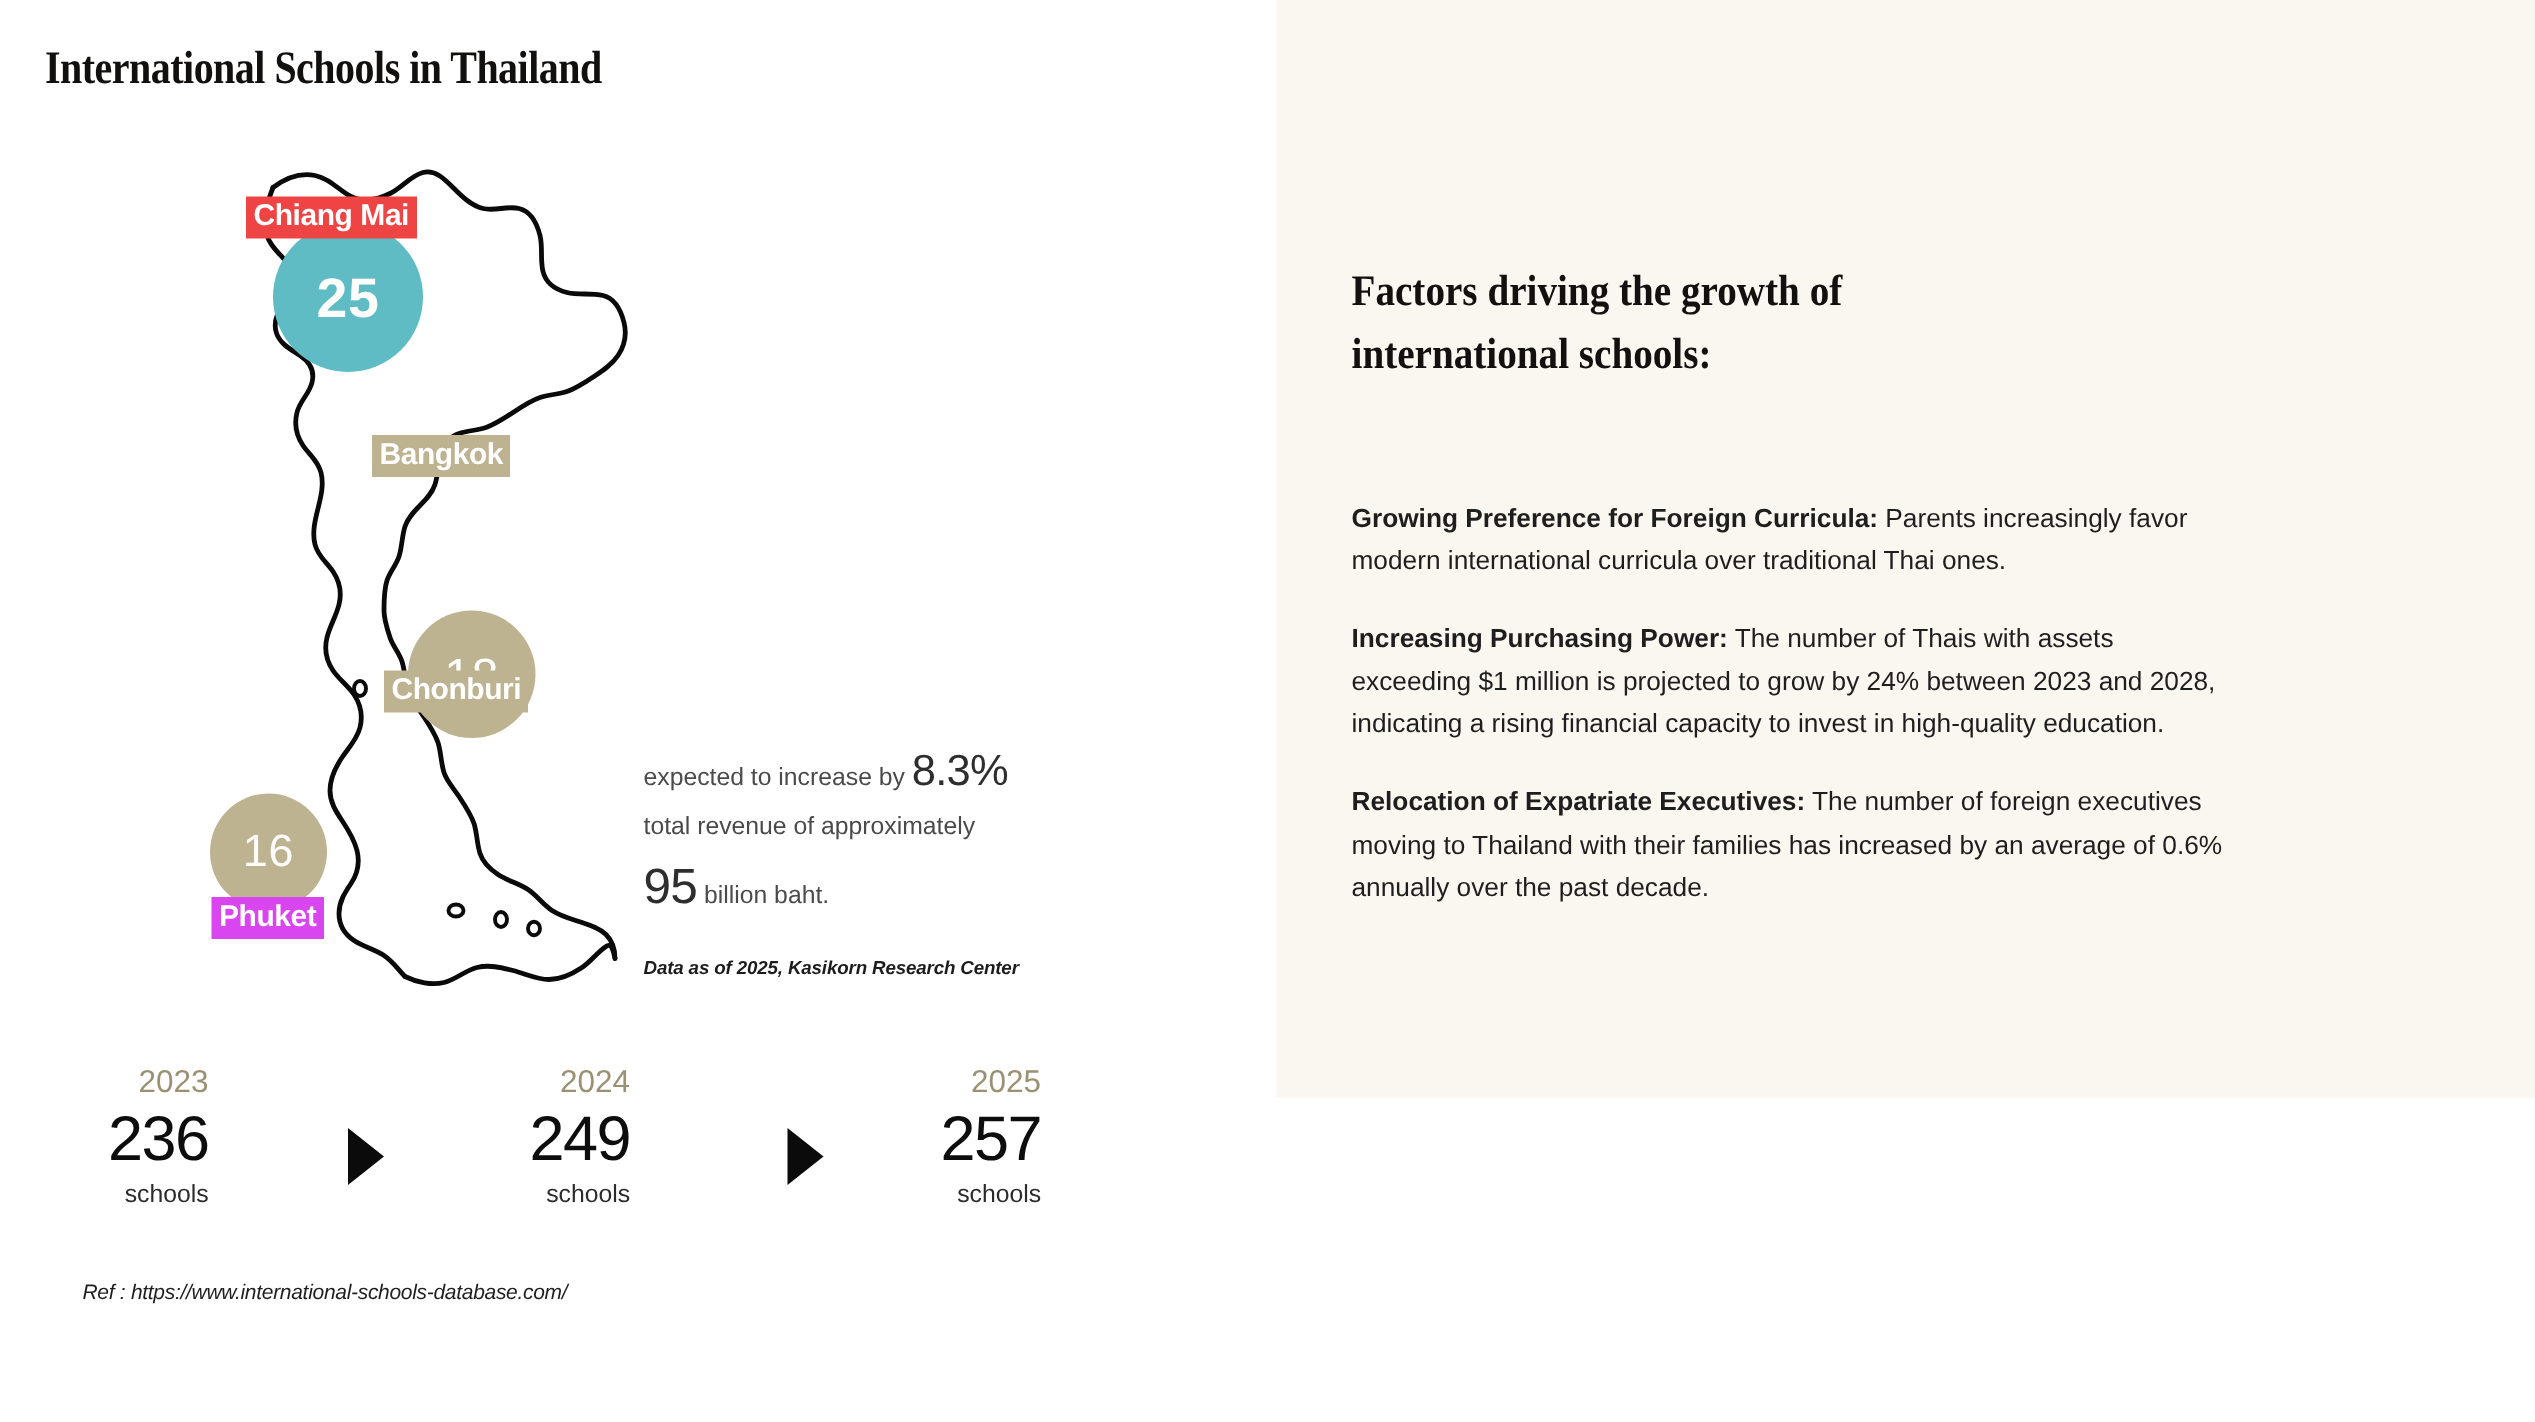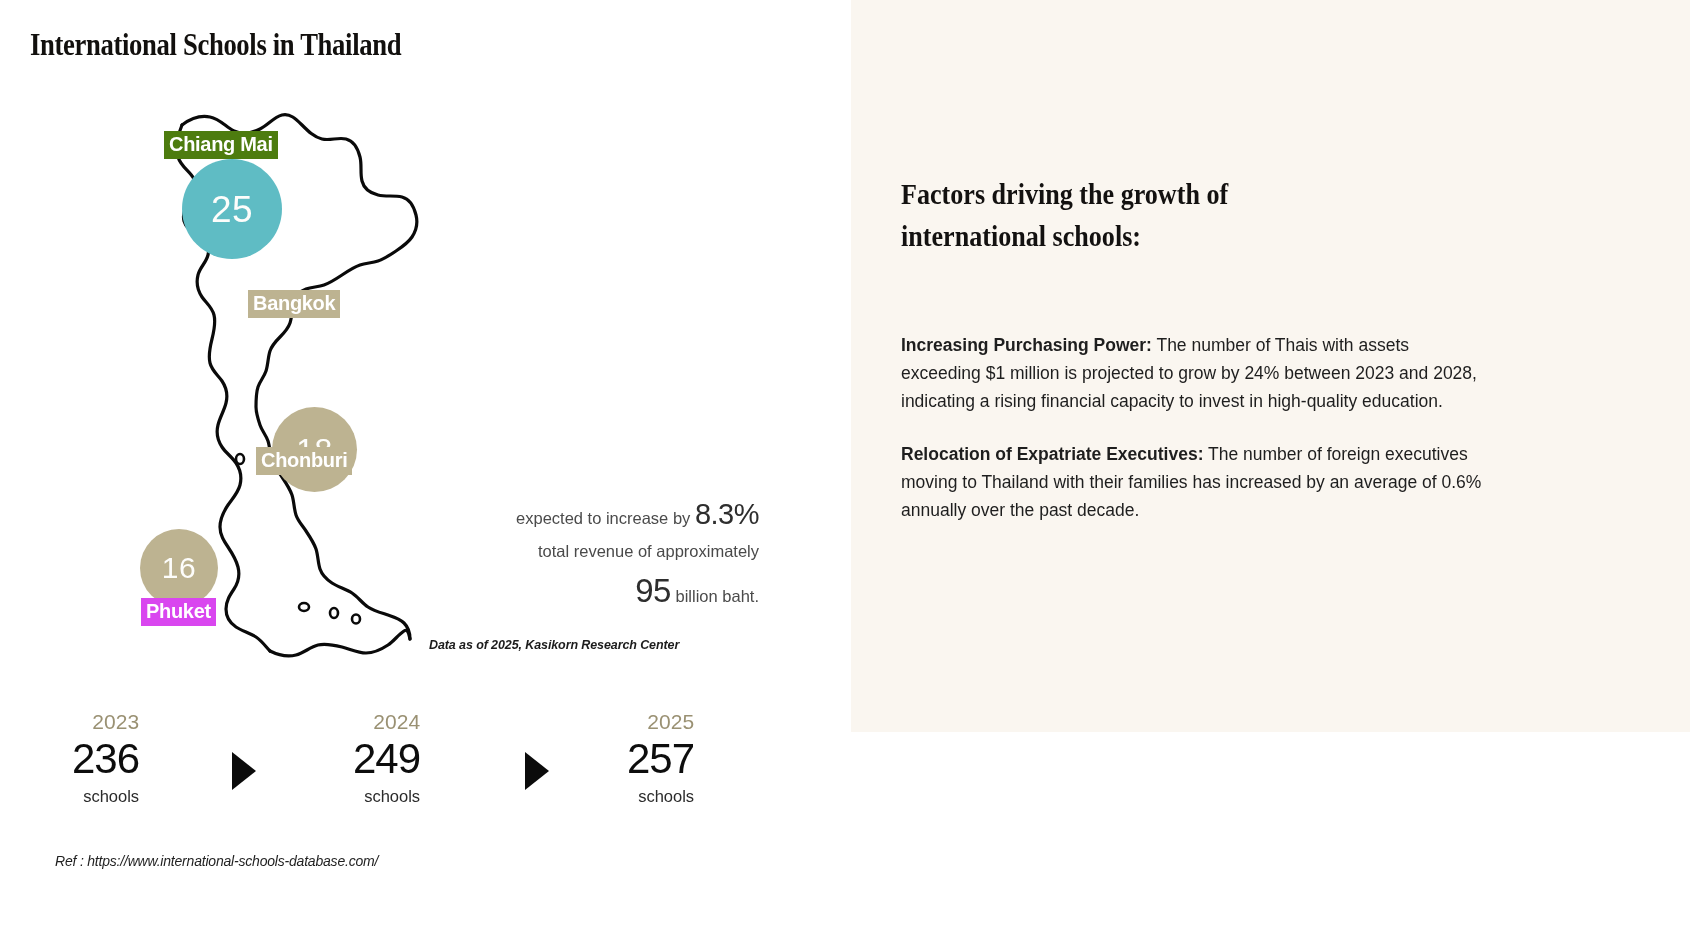--- a/index.html
+++ b/index.html
@@ -35,41 +35,41 @@
   }
   .bubble-num{color:#fdfdfb;letter-spacing:0.5px;}
 
   .city-tag{
     position:absolute;
     color:#ffffff;font-weight:bold;font-size:20px;line-height:1.25;
     padding:1px 5px 2px 5px;white-space:nowrap;letter-spacing:-0.3px;
   }
 
   
-  #bubble-chiangmai{left:62px;top:64px;width:100px;height:100px;background:#5fbcc4;}
+  #bubble-chiangmai{left:62px;top:53px;width:100px;height:100px;background:#5fbcc4;font-weight:bold;}
   #bubble-chiangmai .bubble-num{font-size:37px;}
-  #tag-chiangmai{left:44px;top:36px;background:#4d7c0f;}
+  #tag-chiangmai{left:44px;top:36px;background:#ef4444;}
 
   
   #bubble-bangkok{left:118px;top:213px;width:130px;height:130px;background:#bdb391;}
   #bubble-bangkok .bubble-num{font-size:42px;}
   #tag-bangkok{left:128px;top:195px;background:#bdb391;}
 
   
   #bubble-chonburi{left:152px;top:312px;width:85px;height:85px;background:#bdb391;}
   #bubble-chonburi .bubble-num{font-size:32px;}
   #tag-chonburi{left:136px;top:352px;background:#bdb391;}
 
   
   #bubble-phuket{left:20px;top:434px;width:78px;height:78px;background:#bdb391;}
   #bubble-phuket .bubble-num{font-size:30px;}
   #tag-phuket{left:21px;top:503px;background:#d946ef;}
 
   
-  #stats-block{position:absolute;left:429px;top:500px;width:330px;text-align:right;}
+  #stats-block{position:absolute;left:429px;top:500px;width:330px;}
   .stat-line{color:#4a4a4a;font-size:16.5px;line-height:1.0;margin-bottom:14px;
              font-family:"Liberation Sans",sans-serif;}
   .stat-line .small{font-size:16.5px;color:#4b4b4b;}
   .stat-big{font-size:29px;color:#2e2e2e;letter-spacing:-0.5px;}
   .stat-big-95{font-size:33px;color:#2e2e2e;letter-spacing:-0.5px;}
   #data-source{
     position:absolute;left:429px;top:638px;
     font-size:12.5px;font-style:italic;font-weight:bold;color:#1c1c1c;
     letter-spacing:-0.1px;
   }
@@ -213,20 +213,23 @@
 
     <div id="ref-line">Ref : https://www.international-schools-database.com/</div>
   </div>
 
   <div id="right-panel">
 
     <div id="factors-heading">Factors driving the growth of international schools:</div>
 
     <div id="factors-body">
       <p class="factor-p">
+        <span class="factor-lead">Growing Preference for Foreign Curricula:</span><span> Parents increasingly favor modern international curricula over traditional Thai ones.</span>
+      </p>
+      <p class="factor-p">
         <span class="factor-lead">Increasing Purchasing Power:</span><span> The number of Thais with assets exceeding $1 million is projected to grow by 24% between 2023 and 2028, indicating a rising financial capacity to invest in high-quality education.</span>
       </p>
       <p class="factor-p">
         <span class="factor-lead">Relocation of Expatriate Executives:</span><span> The number of foreign executives moving to Thailand with their families has increased by an average of 0.6% annually over the past decade.</span>
       </p>
     </div>
 
   </div>
 </div>
 

